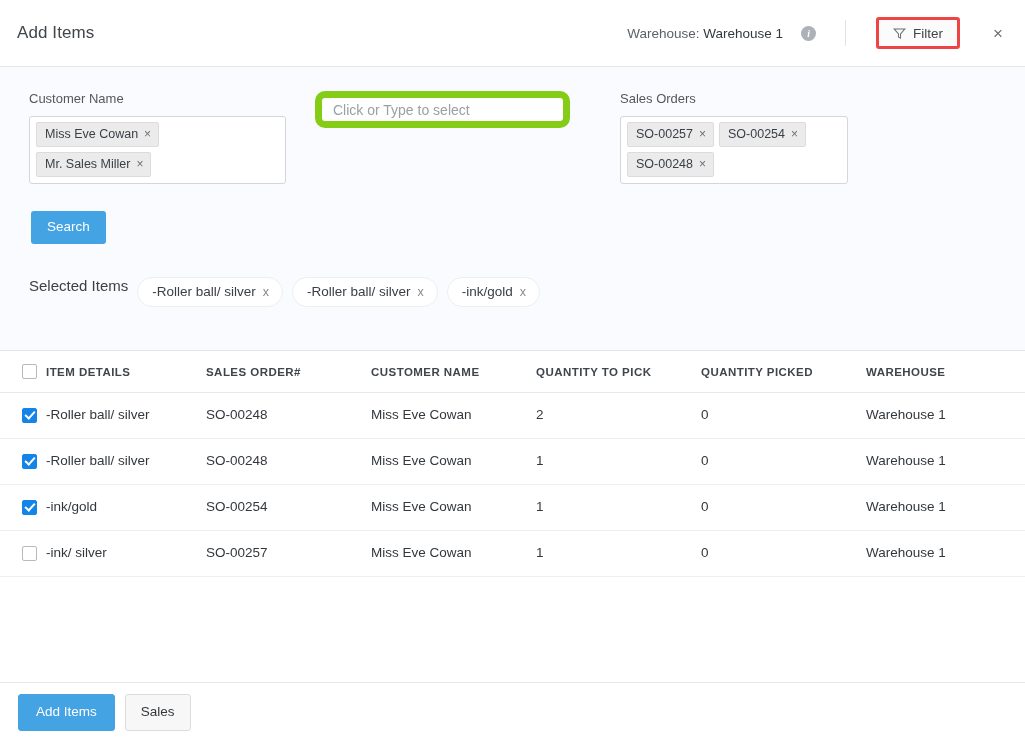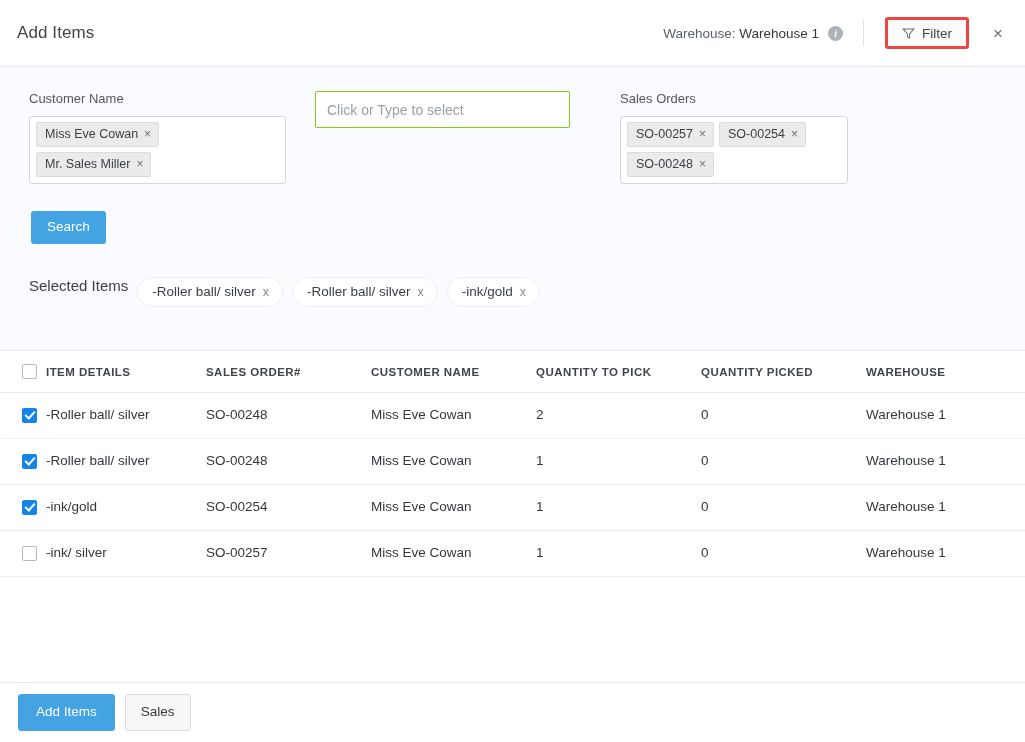--- a/index.html
+++ b/index.html
@@ -30,21 +30,21 @@
   .topbar-title {
     font-size: 17px;
     color: #41464b;
     letter-spacing: 0.1px;
     font-weight: 400;
   }
   .topbar-right {
     margin-left: auto;
     display: flex;
     align-items: center;
-    gap: 4px;
+    gap: 13px;
     justify-content: center;
   }
   .warehouse-label {
     font-size: 13.5px;
     color: #5a6068;
     margin-right: 5px;
     white-space: nowrap;
   }
   .warehouse-label b { font-weight: 400; color: #33383d; }
   .info-icon {
@@ -146,22 +146,22 @@
   .token .tx {
     color: #6a6f75;
     font-size: 12px;
     cursor: pointer;
     line-height: 1;
   }
   .plain-input {
     width: 100%;
     height: 37px;
     background: #ffffff;
-    border: 1px solid #84cc16;
-    border-radius: 2px;
+    border: 7px solid #84cc16;
+    border-radius: 10px;
     padding: 0 11px;
     font-size: 14px;
     font-family: "Liberation Sans", sans-serif;
     color: #3b4047;
     outline: none;
   }
   .plain-input::placeholder { color: #9aa0a6; }
 
   .search-btn {
     margin: 27px 0 0 31px;

